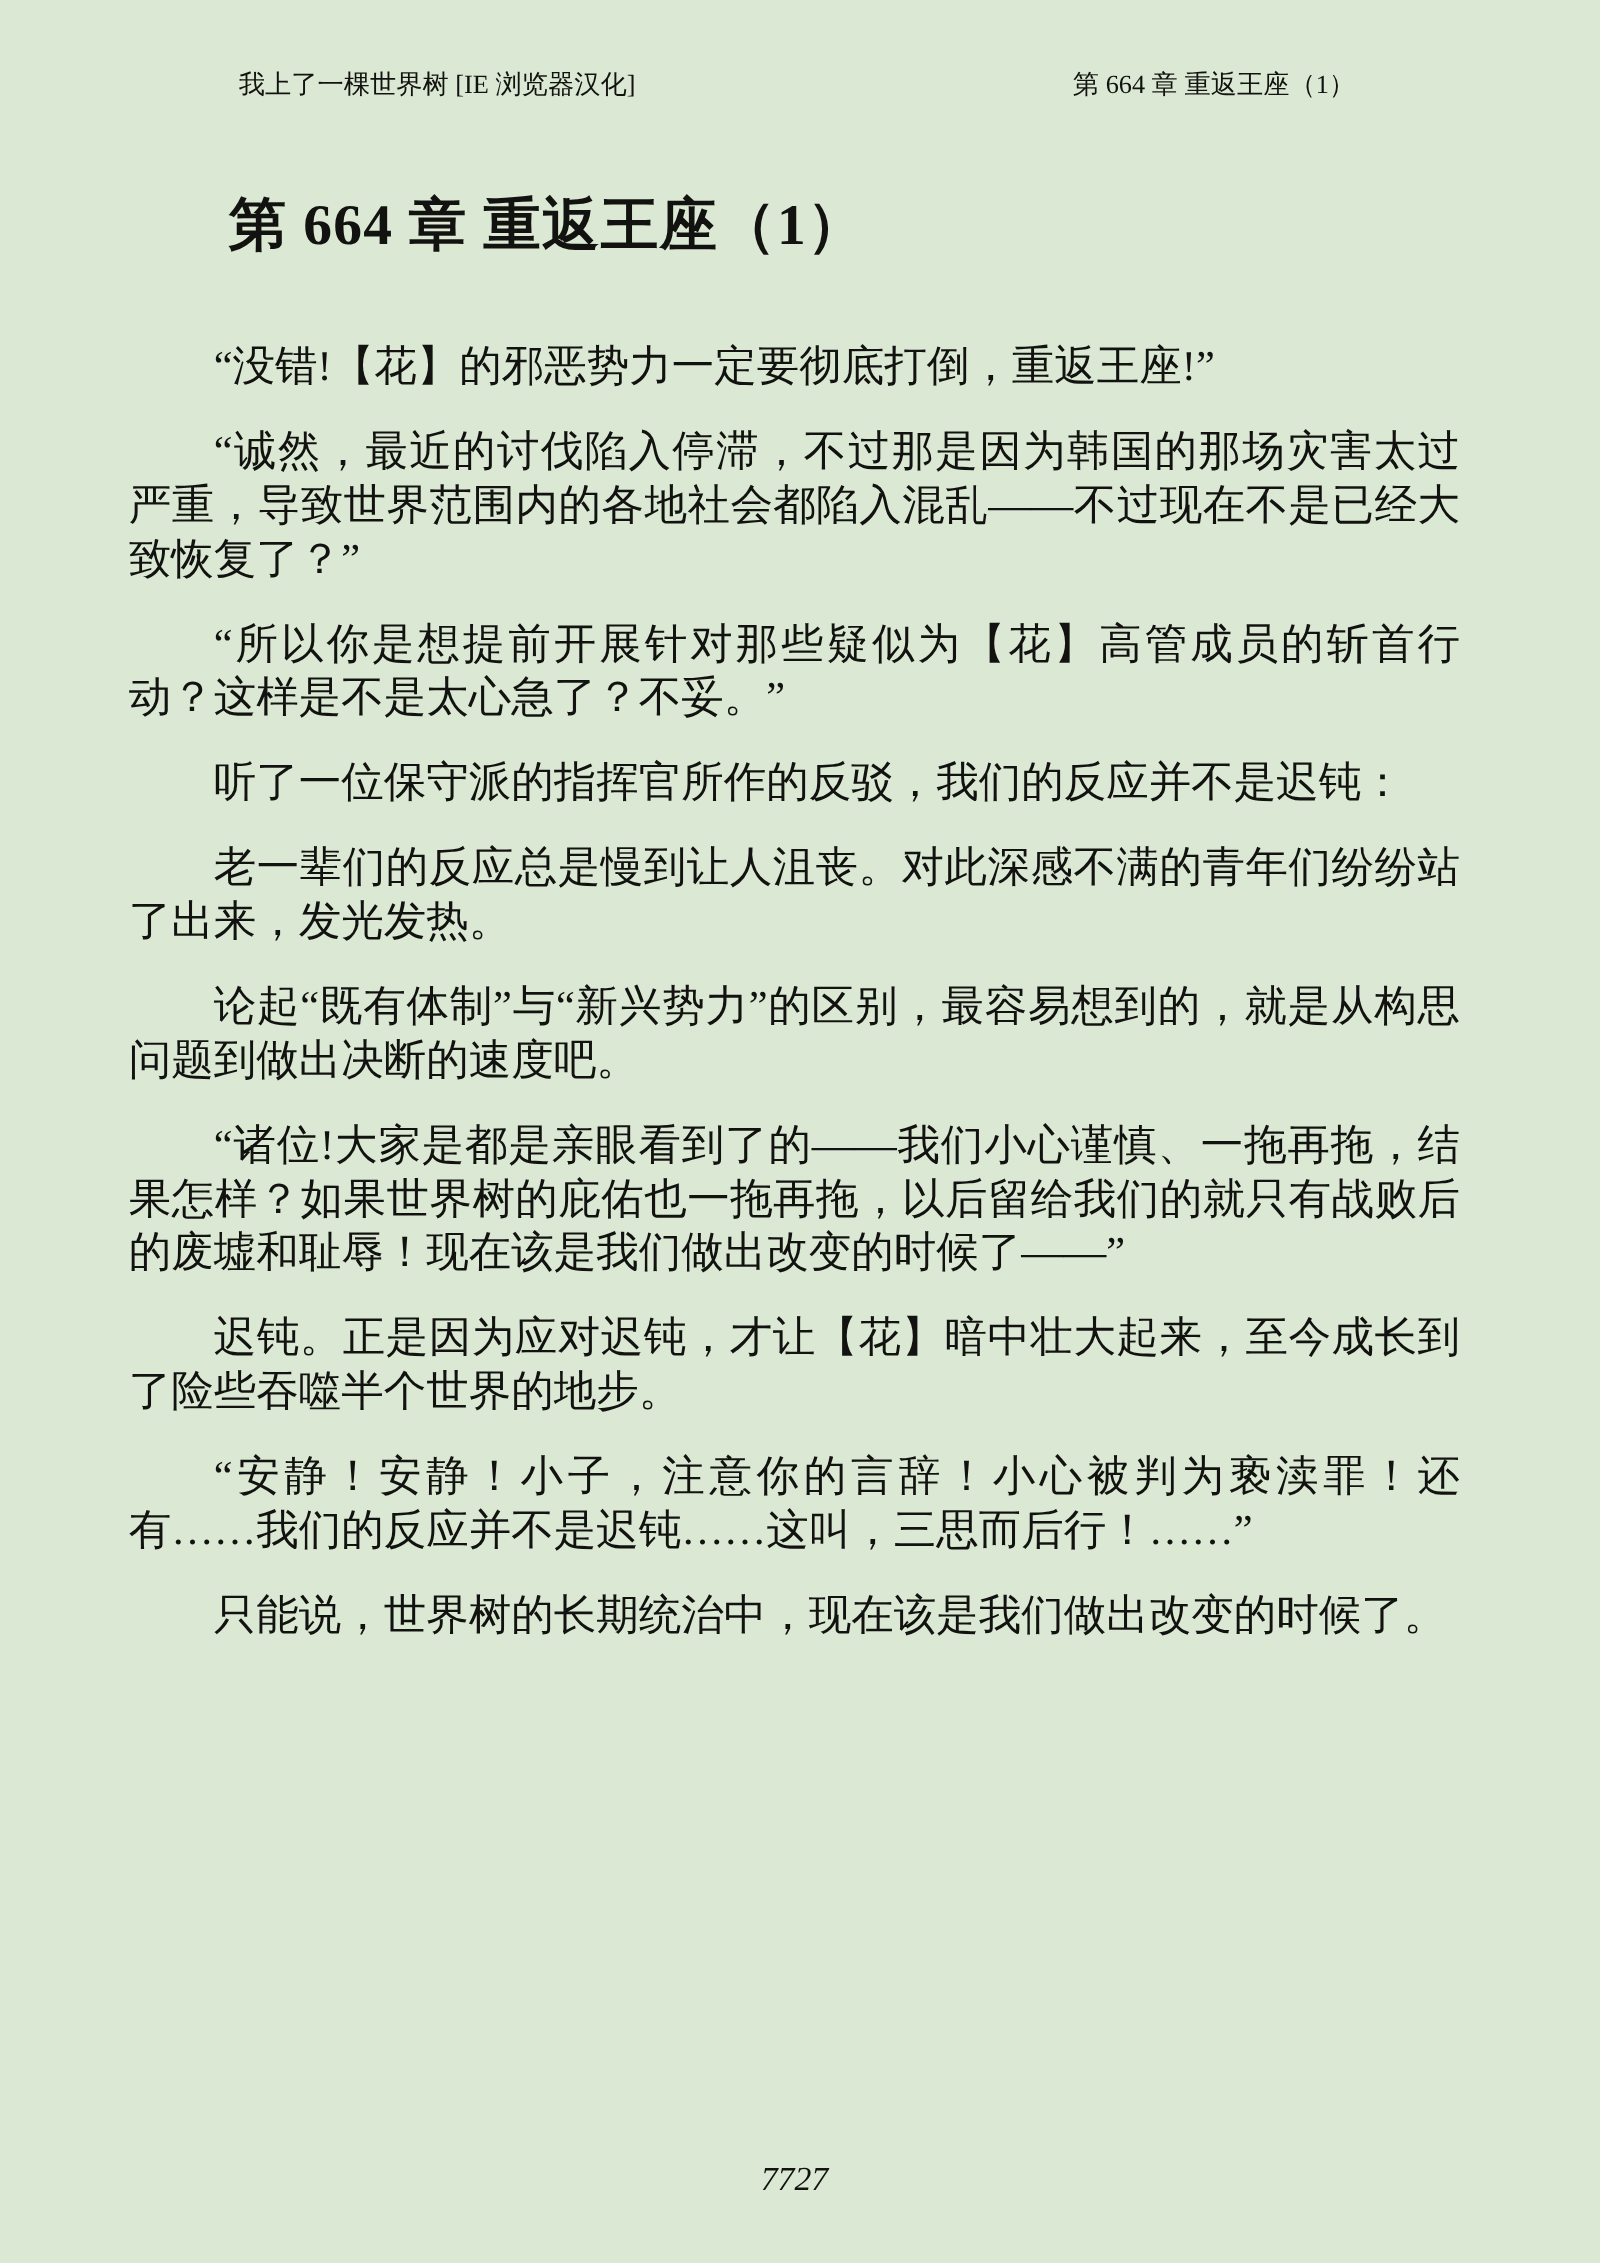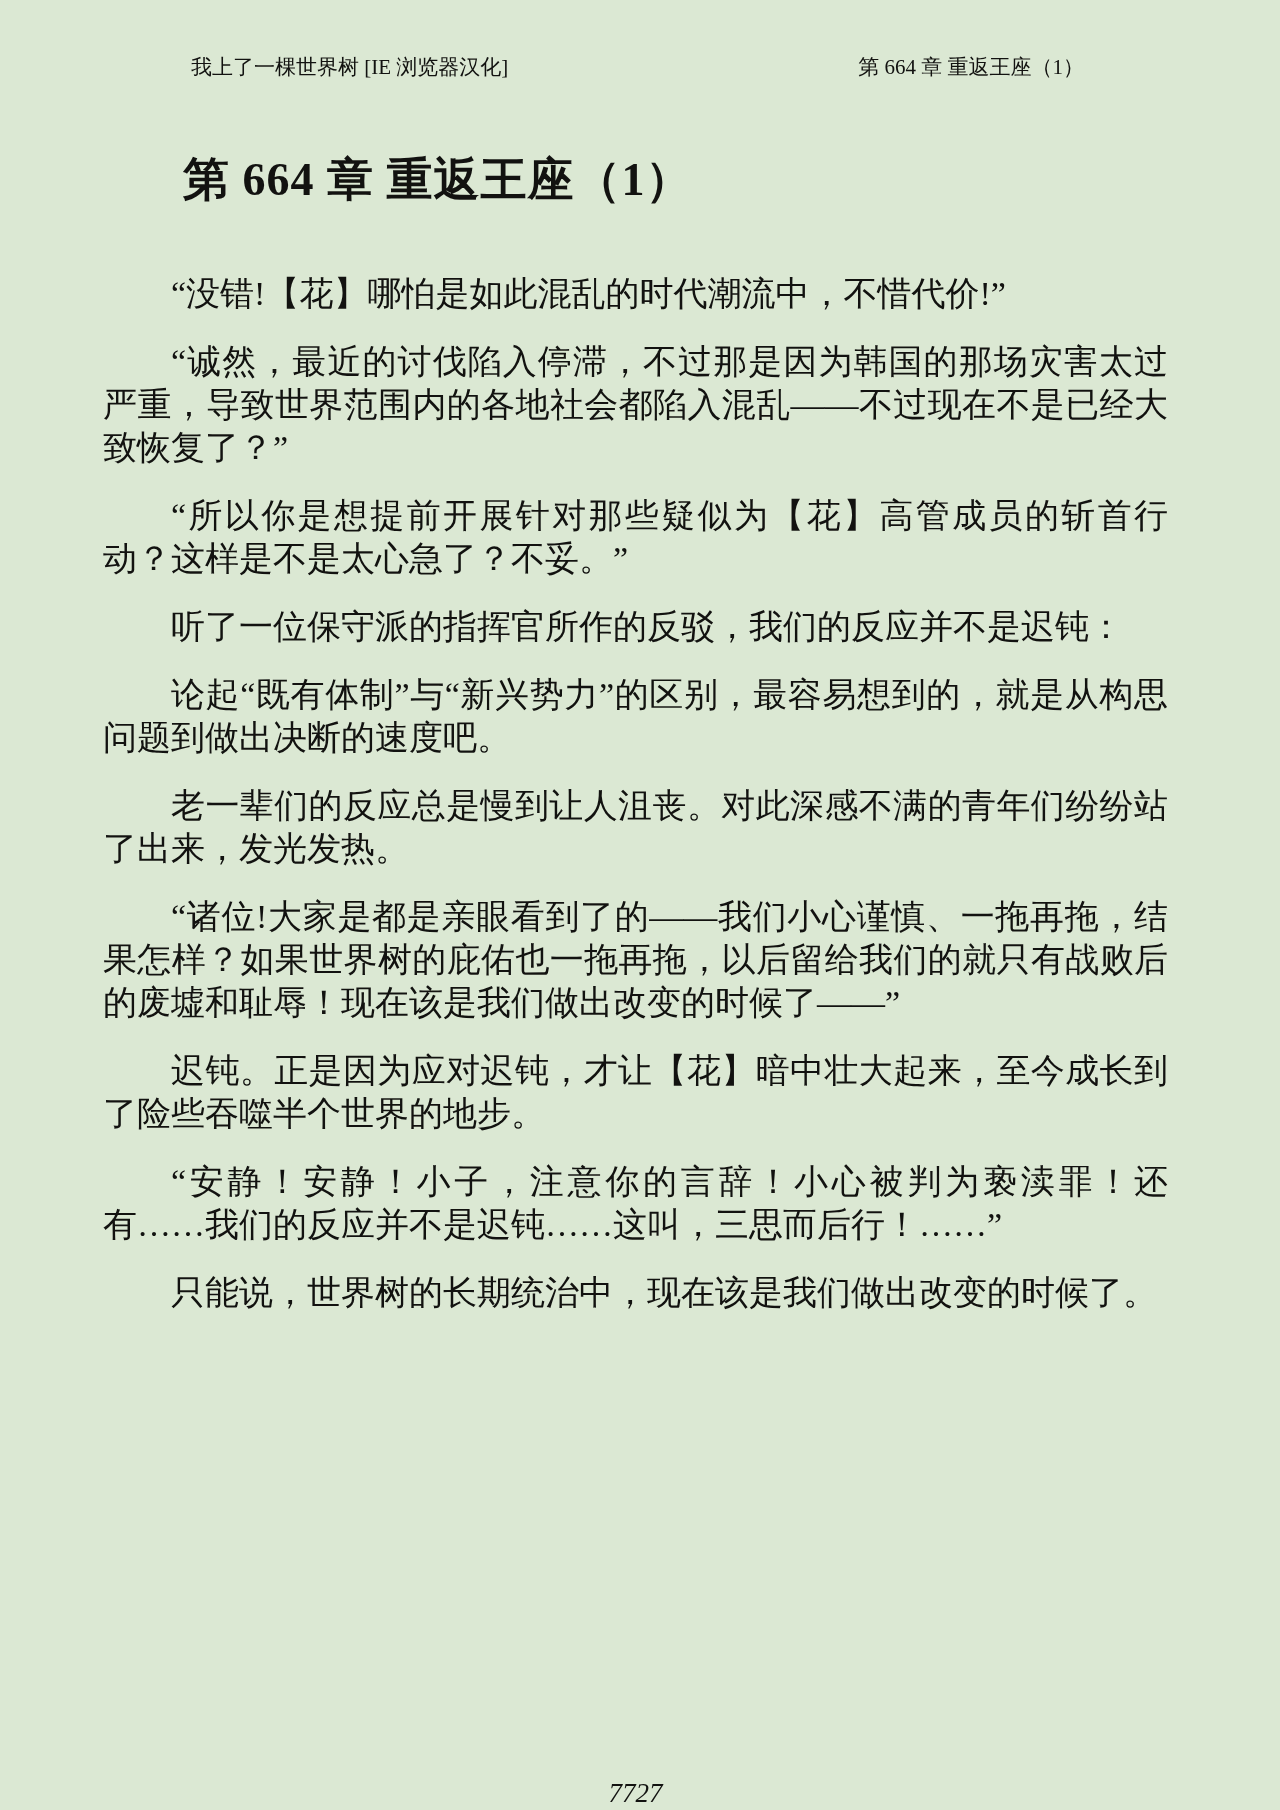--- a/index.html
+++ b/index.html
@@ -47,41 +47,42 @@
   .content p {
     margin: 0 0 25px 0;
     text-indent: 2em;
   }
   .footer {
     margin-top: auto;
     text-align: center;
     font-size: 27px;
     font-style: italic;
     line-height: 33px;
+    padding-bottom: 50px;
   }
 </style>
 </head>
 <body>
 
 <div class="page">
 
   <div class="hdr">
     <span>我上了一棵世界树 [IE 浏览器汉化]</span>
     <span>第 664 章 重返王座（1）</span>
   </div>
 
   <h1 class="chapter-title">第 664 章 重返王座（1）</h1>
 
   <div class="content">
-    <p>“没错!【花】哪怕是如此混乱的时代潮流中，不惜代价!”</p>
+    <p>“没错!【花】的邪恶势力一定要彻底打倒，重返王座!”</p>
     <p>“诚然，最近的讨伐陷入停滞，不过那是因为韩国的那场灾害太过严重，导致世界范围内的各地社会都陷入混乱——不过现在不是已经大致恢复了？”</p>
     <p>“所以你是想提前开展针对那些疑似为【花】高管成员的斩首行动？这样是不是太心急了？不妥。”</p>
     <p>听了一位保守派的指挥官所作的反驳，我们的反应并不是迟钝：</p>
+    <p>老一辈们的反应总是慢到让人沮丧。对此深感不满的青年们纷纷站了出来，发光发热。</p>
     <p>论起“既有体制”与“新兴势力”的区别，最容易想到的，就是从构思问题到做出决断的速度吧。</p>
-    <p>老一辈们的反应总是慢到让人沮丧。对此深感不满的青年们纷纷站了出来，发光发热。</p>
     <p>“诸位!大家是都是亲眼看到了的——我们小心谨慎、一拖再拖，结果怎样？如果世界树的庇佑也一拖再拖，以后留给我们的就只有战败后的废墟和耻辱！现在该是我们做出改变的时候了——”</p>
     <p>迟钝。正是因为应对迟钝，才让【花】暗中壮大起来，至今成长到了险些吞噬半个世界的地步。</p>
     <p>“安静！安静！小子，注意你的言辞！小心被判为亵渎罪！还有……我们的反应并不是迟钝……这叫，三思而后行！……”</p>
     <p>只能说，世界树的长期统治中，现在该是我们做出改变的时候了。</p>
   </div>
 
   <div class="footer">
     <span>7727</span>
   </div>
 

